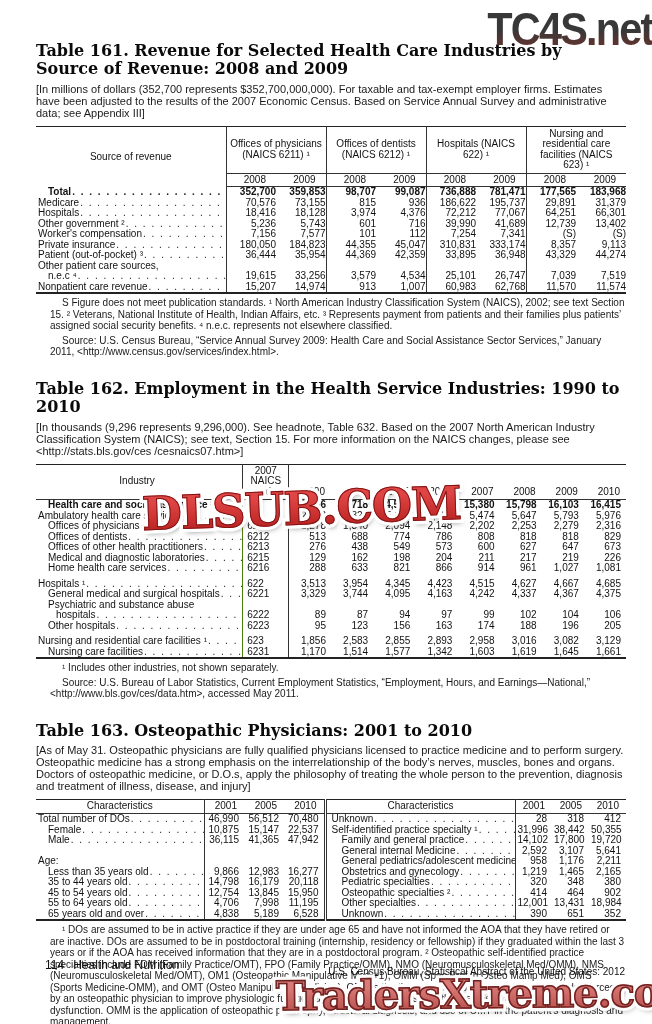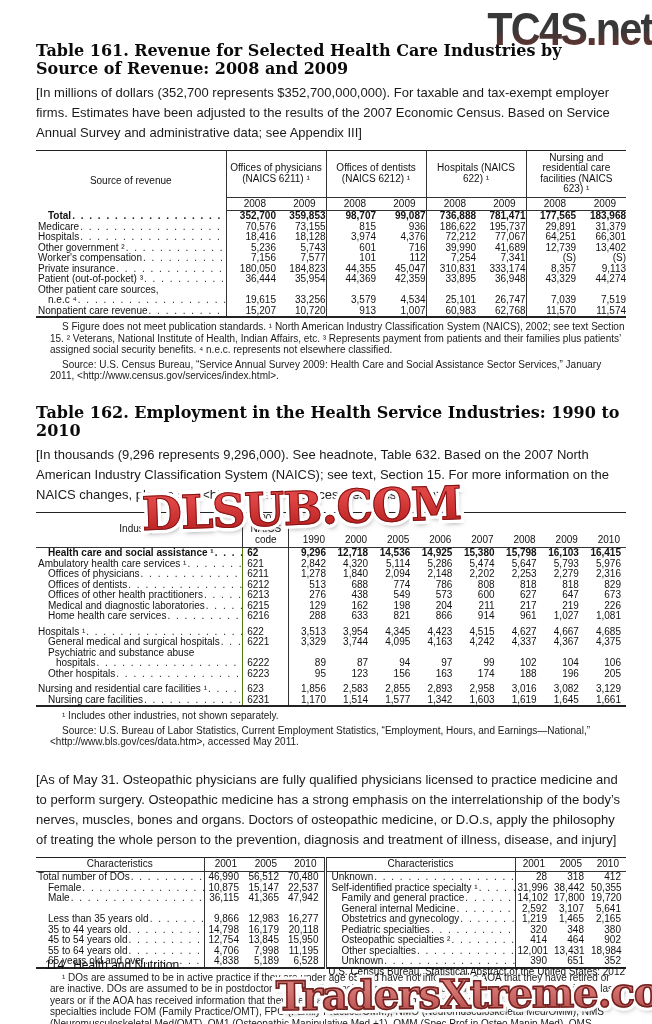--- a/index.html
+++ b/index.html
@@ -5,21 +5,21 @@
   html,body{margin:0;padding:0;}
   body{width:652px;height:1024px;background:#ffffff;color:#111;overflow:hidden;
        font-family:"Liberation Sans",sans-serif;position:relative;}
   .page{position:relative;width:652px;height:1024px;}
   .content{position:absolute;left:36px;top:42px;width:590px;}
 
   
   .ttl{font-family:"DejaVu Serif",serif;font-weight:bold;font-size:16px;line-height:1.15;
        color:#0a0a0a;margin:0 0 4px 0;}
   .ttl.wrap{max-width:562px;}
-  .hnote{font-size:13px;line-height:20px;color:#1a1a1a;margin:0 0 7px 0;}
+  .hnote{font-size:11px;line-height:12px;color:#1a1a1a;margin:0 0 7px 0;}
 
   
   table.t{border-collapse:collapse;table-layout:fixed;width:590px;
           border-top:1.5px solid #222;border-bottom:2.5px solid #222;
           font-size:10px;line-height:10.5px;color:#111;}
   table.t th{font-weight:normal;padding:1px 2px;}
   table.t td{padding:0 0 0 2px;height:10.5px;vertical-align:bottom;}
   .lbl{display:flex;align-items:flex-end;overflow:hidden;}
   .lbl .txt{white-space:nowrap;}
   .dots{flex:1 1 auto;overflow:hidden;white-space:nowrap;color:#222;letter-spacing:1.5px;padding:0 1px;}
@@ -265,21 +265,21 @@
             <td class="num">7,519</td>
           </tr>
           <tr>
             <td class="lblcell">
               <div class="lbl">
                 <span class="txt">Nonpatient care revenue</span>
                 <span class="dots">. . . . . . . . . . . . . . . . . . . . . . . . . . . . . . . . . . . . . . . . . . . . . . . . . . . . . . . . . . . . . . . . . . . . . . . . . . . . . . . . . . . . . . . . . . </span>
               </div>
             </td>
             <td class="num gl">15,207</td>
-            <td class="num">10,720</td>
+            <td class="num">14,974</td>
             <td class="num gl">913</td>
             <td class="num">1,007</td>
             <td class="num gl">60,983</td>
             <td class="num">62,768</td>
             <td class="num gl">11,570</td>
             <td class="num">11,574</td>
           </tr>
         </tbody>
     </table>
 
@@ -561,20 +561,21 @@
         </tbody>
     </table>
 
     <div class="fnblock">
       <p class="fn">¹ Includes other industries, not shown separately.</p>
       <p class="fn">Source: U.S. Bureau of Labor Statistics, Current Employment Statistics, “Employment, Hours, and Earnings—National,” &lt;http://www.bls.gov/ces/data.htm&gt;, accessed May 2011.</p>
     </div>
 
     <div class="sect-gap"></div>
 
+    <h2 class="ttl">Table 163. Osteopathic Physicians: 2001 to 2010</h2>
     <p class="hnote">[As of May 31. Osteopathic physicians are fully qualified physicians licensed to practice medicine and to perform surgery. Osteopathic medicine has a strong emphasis on the interrelationship of the body’s nerves, muscles, bones and organs. Doctors of osteopathic medicine, or D.O.s, apply the philosophy of treating the whole person to the prevention, diagnosis and treatment of illness, disease, and injury]</p>
 
     <table class="t" id="t163">
       <colgroup>
         <col style="width:168px">
           <col style="width:40px">
           <col style="width:40px">
           <col style="width:41px">
         <col style="width:190px">
           <col style="width:37px">
@@ -668,20 +669,38 @@
                 <span class="txt">General internal Medicine</span>
                 <span class="dots">. . . . . . . . . . . . . . . . . . . . . . . . . . . . . . . . . . . . . . . . . . . . . . . . . . . . . . . . . . . . . . . . . . . . . . . . . . . . . . . . . . . . . . . . . . </span>
               </div>
             </td>
             <td class="num vl">2,592</td>
             <td class="num">3,107</td>
             <td class="num">5,641</td>
           </tr>
           <tr>
             <td class="">
+              <div class="lbl">
+                <span class="txt">Age:</span>
+              </div>
+            </td>
+            <td class="num vl"></td>
+            <td class="num"></td>
+            <td class="num"></td>
+            <td class="rlbl divL">
+              <div class="lbl ind">
+                <span class="txt">General pediatrics/adolescent medicine</span>
+              </div>
+            </td>
+            <td class="num vl">958</td>
+            <td class="num">1,176</td>
+            <td class="num">2,211</td>
+          </tr>
+          <tr>
+            <td class="">
               <div class="lbl ind">
                 <span class="txt">Less than 35 years old</span>
                 <span class="dots">. . . . . . . . . . . . . . . . . . . . . . . . . . . . . . . . . . . . . . . . . . . . . . . . . . . . . . . . . . . . . . . . . . . . . . . . . . . . . . . . . . . . . . . . . . </span>
               </div>
             </td>
             <td class="num vl">9,866</td>
             <td class="num">12,983</td>
             <td class="num">16,277</td>
             <td class="rlbl divL">
               <div class="lbl ind">

